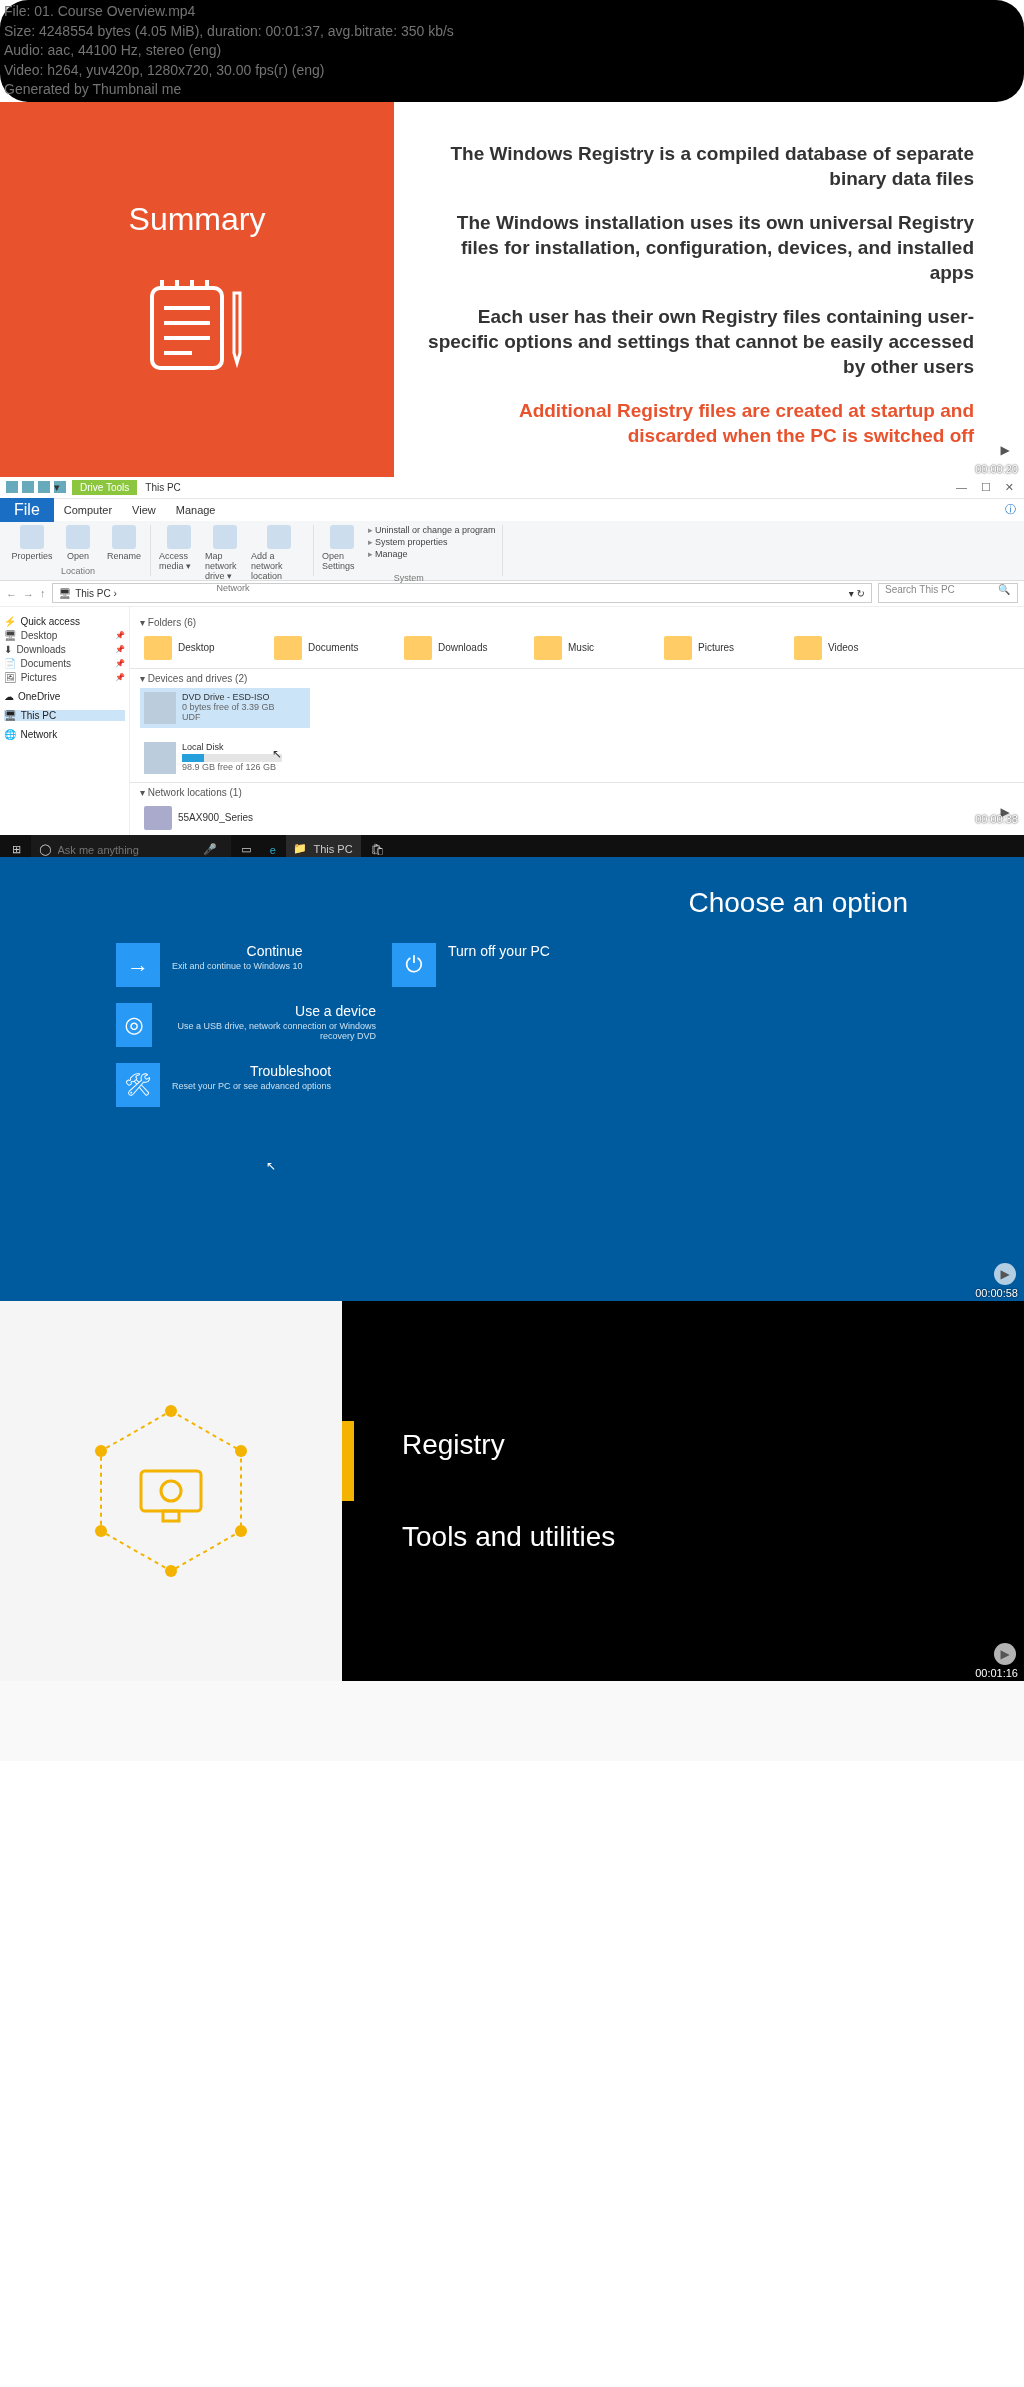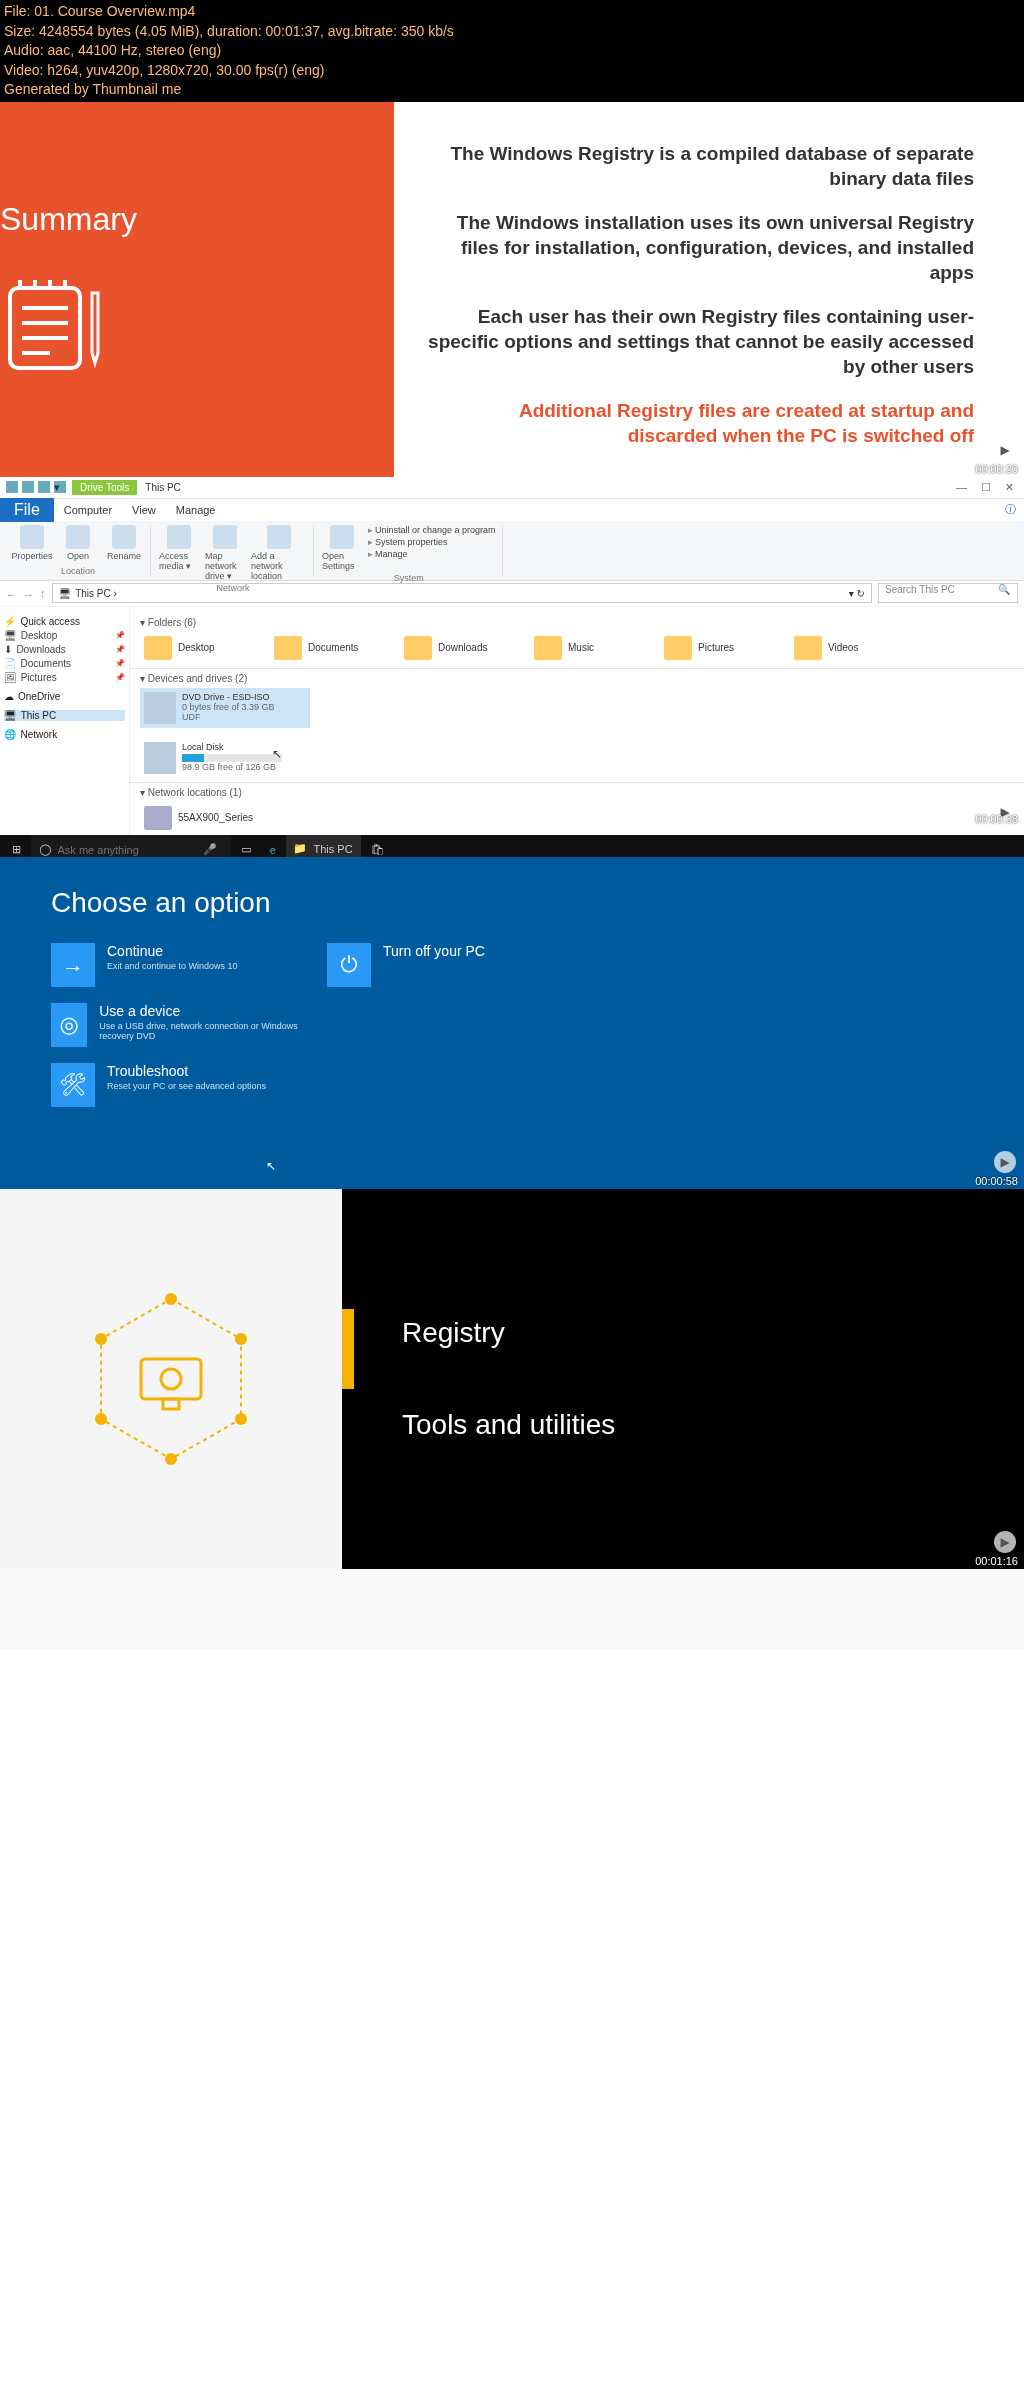--- a/index.html
+++ b/index.html
@@ -1,24 +1,24 @@
 <!DOCTYPE html>
 <html><head>
 <meta charset="utf-8">
 <style>
 * { margin: 0; padding: 0; box-sizing: border-box; font-family: "Segoe UI", Arial, sans-serif; }
 body { width: 1024px; background: #fff; }
 
 
-.meta-header { background: #000; color: #fdba74; font-size: 14px; padding: 2px 4px; line-height: 1.4; }
+.meta-header { background: #000; color: #737373; font-size: 14px; padding: 2px 4px; line-height: 1.4; border-radius: 28px; }
 .meta-header div { white-space: nowrap; }
 
 
 .frame1 { display: flex; height: 375px; background: #fff; position: relative; }
-.frame1-left { width: 394px; background: #e8532e; color: #fff; display: flex; flex-direction: column; align-items: flex-start; justify-content: center; }
+.frame1-left { width: 394px; background: #e8532e; color: #fff; display: flex; flex-direction: column; align-items: center; justify-content: center; }
 .frame1-left h1 { font-size: 32px; font-weight: 300; margin-bottom: 40px; }
 .frame1-right { flex: 1; padding: 40px 50px 20px 30px; }
 .frame1-right p { font-size: 19px; font-weight: 600; color: #333; margin-bottom: 20px; line-height: 1.3; text-align: right; }
 .frame1-right p.highlight { color: #e8532e; }
 .timestamp { position: absolute; right: 6px; bottom: 2px; color: #fff; font-size: 11px; text-shadow: 0 0 2px #000; }
 .play-overlay { position: absolute; right: 8px; bottom: 16px; width: 22px; height: 22px; background: rgba(255,255,255,0.7); border-radius: 50%; display:flex;align-items:center;justify-content:center;color:#555;font-size:12px;}
 
 
 .frame2 { position: relative; height: 380px; background: #fff; font-size: 11px; color: #333; }
 .fe-title { display:flex; align-items:center; height:22px; background:#fff; border-bottom:1px solid #e5e5e5;}
@@ -60,21 +60,21 @@
 .fe-drive .bar{width:100px;height:8px;background:#e5e5e5;margin-top:2px;}
 .fe-drive .bar .fill{height:100%;background:#26a0da;}
 .fe-status{height:20px;border-top:1px solid #eee;font-size:10px;padding:2px 8px;color:#555;display:flex;gap:12px;}
 .fe-taskbar{height:30px;background:#101010;display:flex;align-items:center;gap:2px;padding:0 4px;}
 .tb-item{color:#ccc;font-size:11px;padding:0 8px;display:flex;align-items:center;gap:6px;height:100%;}
 .tb-item.search{background:#1a1a1a;width:200px;}
 .tb-item.search input{background:transparent;border:none;color:#888;font-size:11px;width:140px;}
 .tb-item.active{background:#2a2a2a;border-bottom:2px solid #76b9ed;}
 
 
-.frame3{position:relative;height:332px;background:#005a9e;color:#fff;padding:30px 51px;}
+.frame3{position:relative;height:444px;background:#005a9e;color:#fff;padding:30px 116px;text-align:right;}
 .frame3 h1{font-size:28px;font-weight:300;margin-bottom:24px;}
 .opt-grid{display:flex;gap:16px;}
 .opt-col{display:flex;flex-direction:column;gap:16px;}
 .opt{display:flex;gap:12px;width:260px;}
 .opt .tile{width:44px;height:44px;background:#2899f5;display:flex;align-items:center;justify-content:center;color:#fff;font-size:22px;}
 .opt .txt .t{font-size:14px;font-weight:400;}
 .opt .txt .d{font-size:9px;color:#c8e0f0;margin-top:2px;}
 .cursor{position:absolute;left:266px;top:302px;color:#fff;font-size:12px;}
 
 

